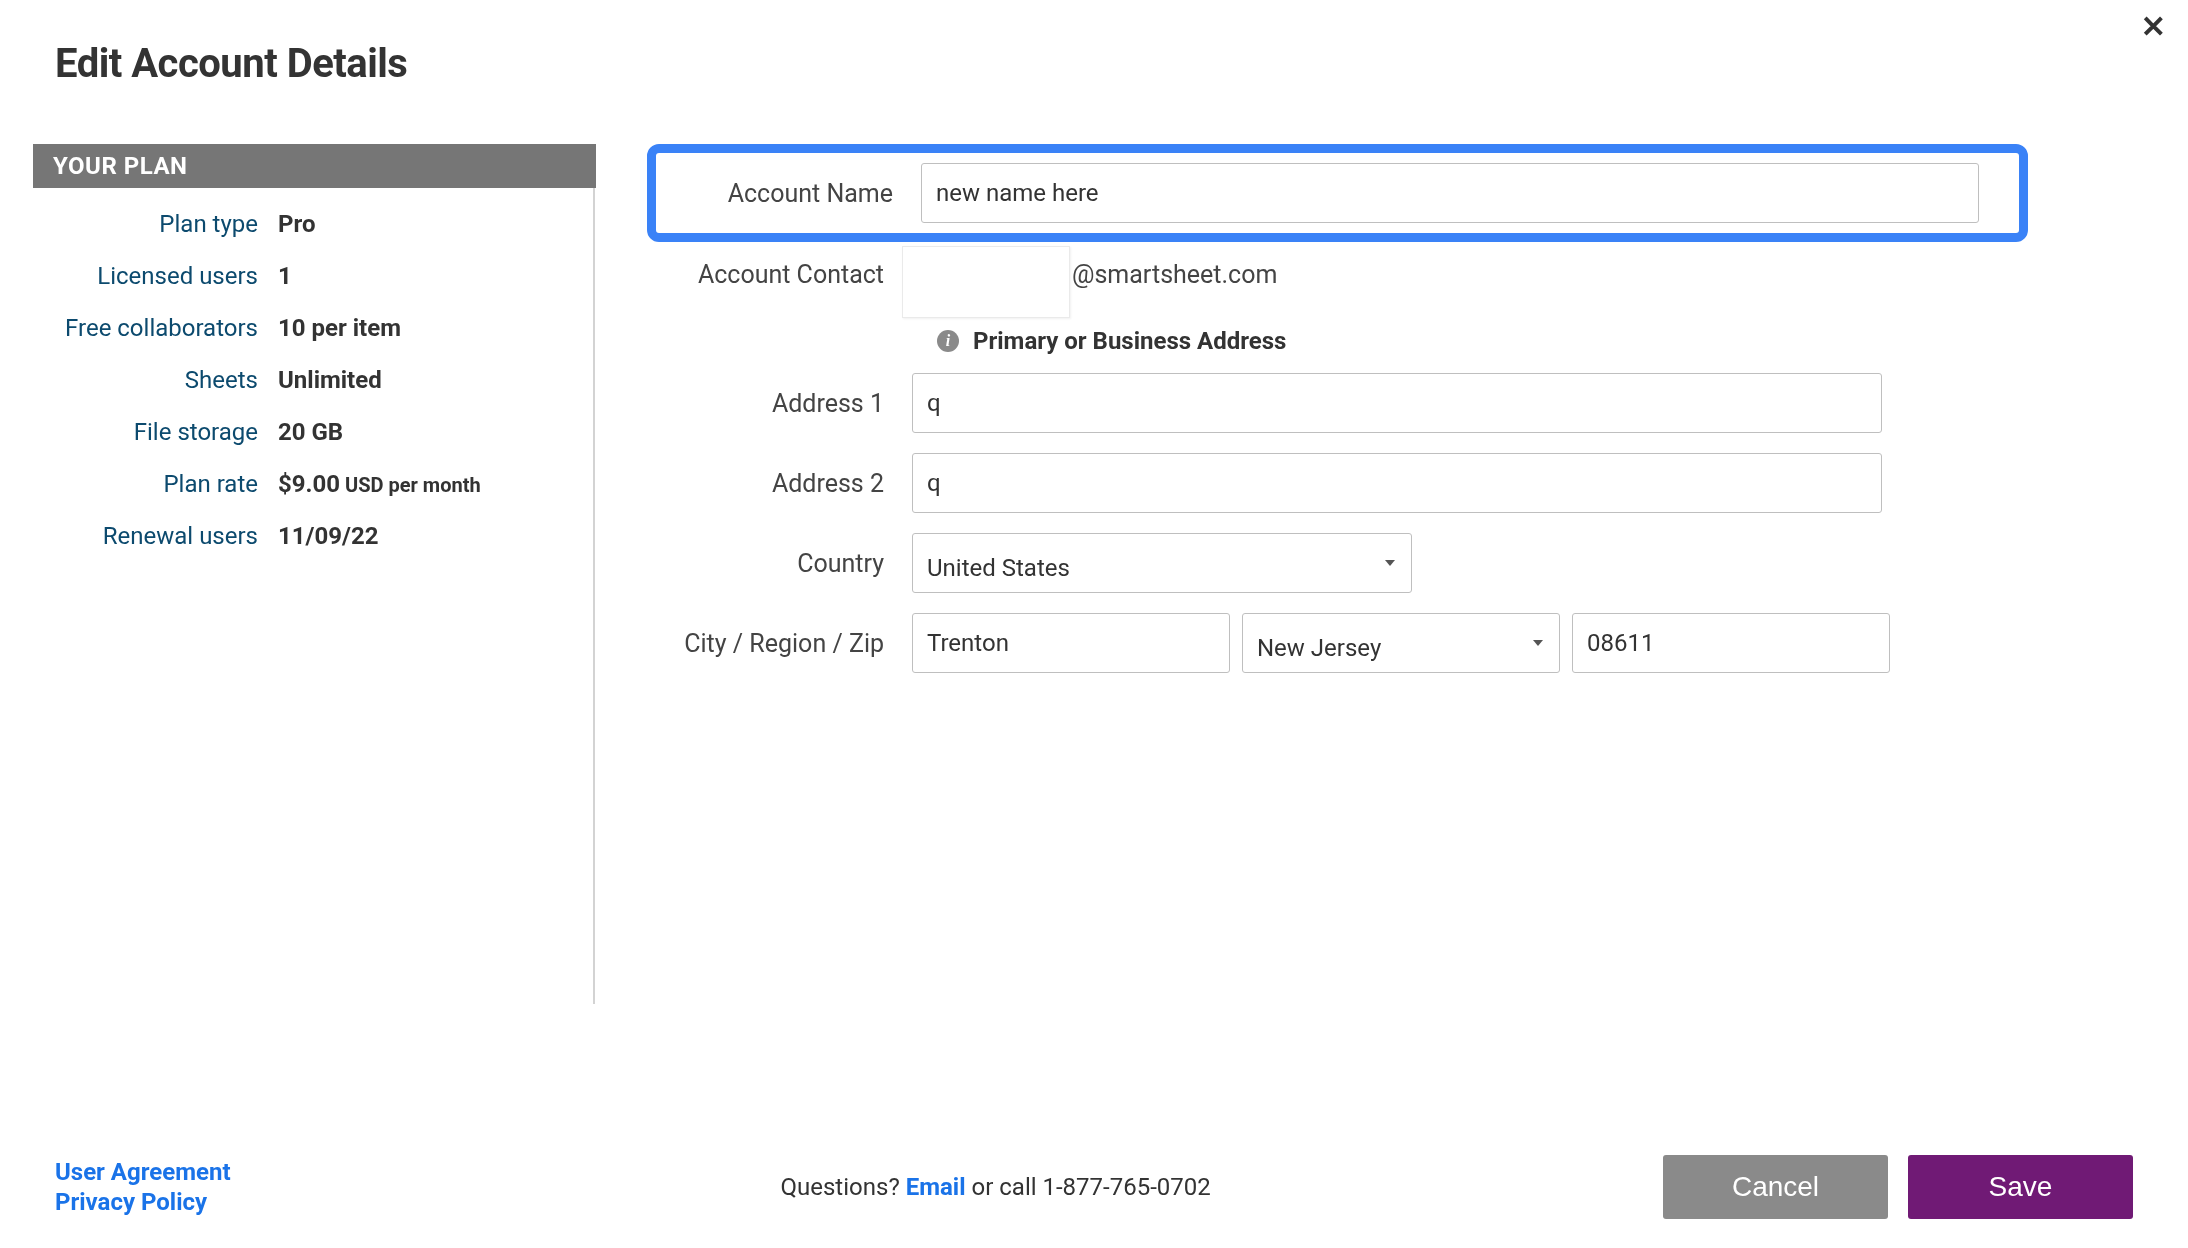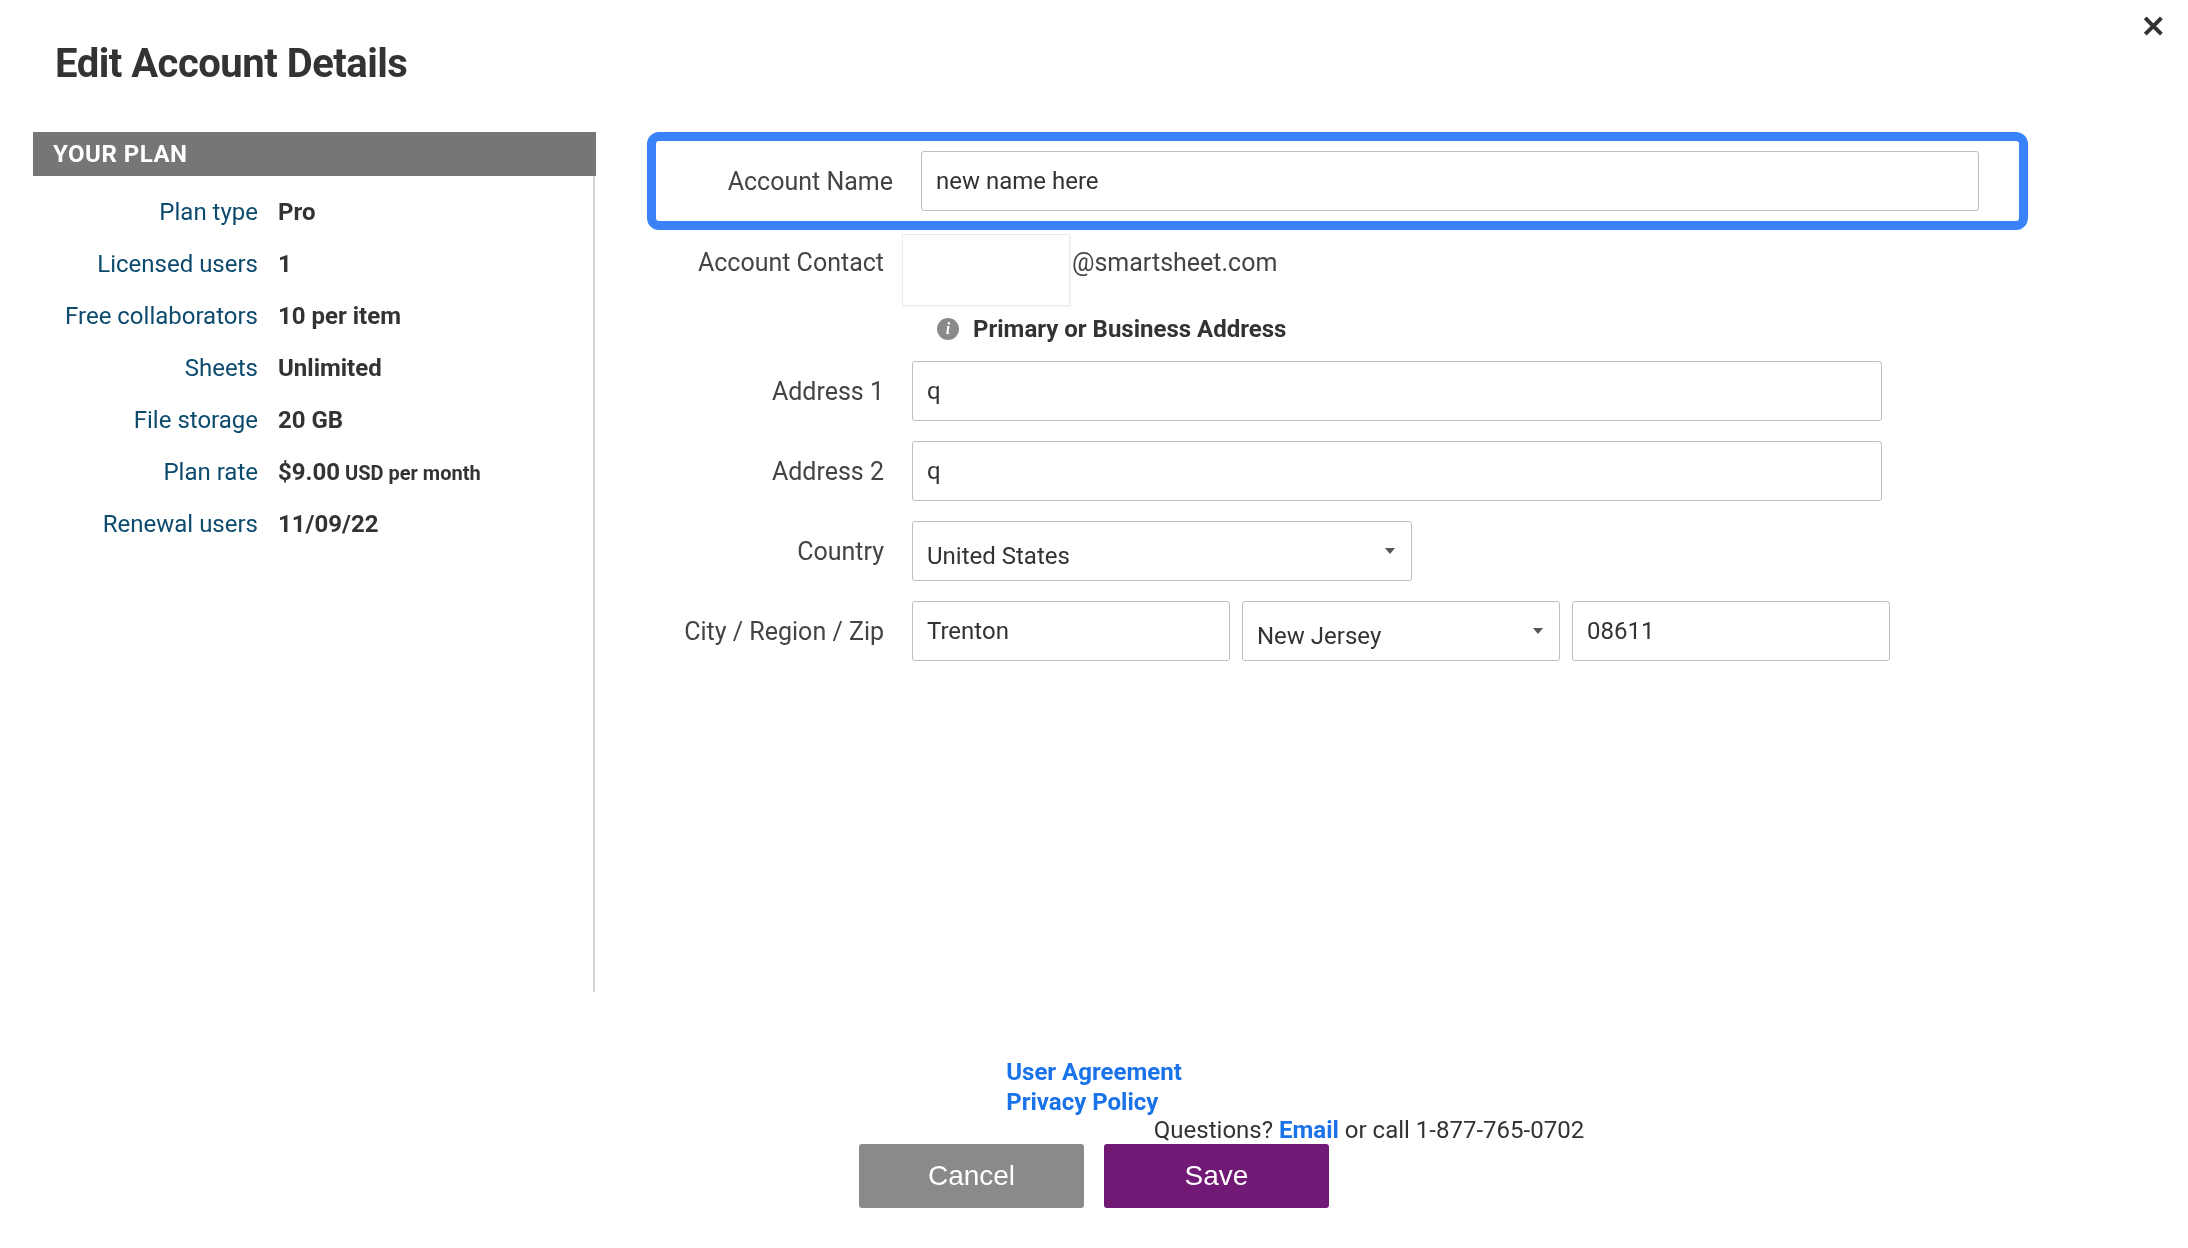--- a/index.html
+++ b/index.html
@@ -28,21 +28,21 @@
     }
     .page-title {
       font-size: 40px;
       font-weight: 700;
       color: #333;
       padding: 40px 0 0 55px;
       letter-spacing: -0.5px;
     }
     .main-layout {
       display: flex;
-      margin-top: 45px;
+      margin-top: 57px;
     }
     .sidebar {
       width: 595px;
       padding-left: 33px;
       border-right: 2px solid #d3d3d3;
       min-height: 860px;
     }
     .plan-header {
       background: #767676;
       color: #fff;
@@ -209,27 +209,26 @@
     }
     .region-select {
       width: 318px;
     }
     .zip-input {
       width: 318px;
     }
     
     .footer {
       position: absolute;
-      bottom: 40px;
+      bottom: 29px;
       left: 0;
       right: 0;
       display: flex;
       align-items: center;
       padding: 0 55px 0 55px;
-      flex-direction: column;
     }
     .footer-links {
       display: flex;
       flex-direction: column;
       gap: 2px;
     }
     .footer-links a {
       color: #1a73e8;
       font-size: 24px;
       font-weight: 700;

